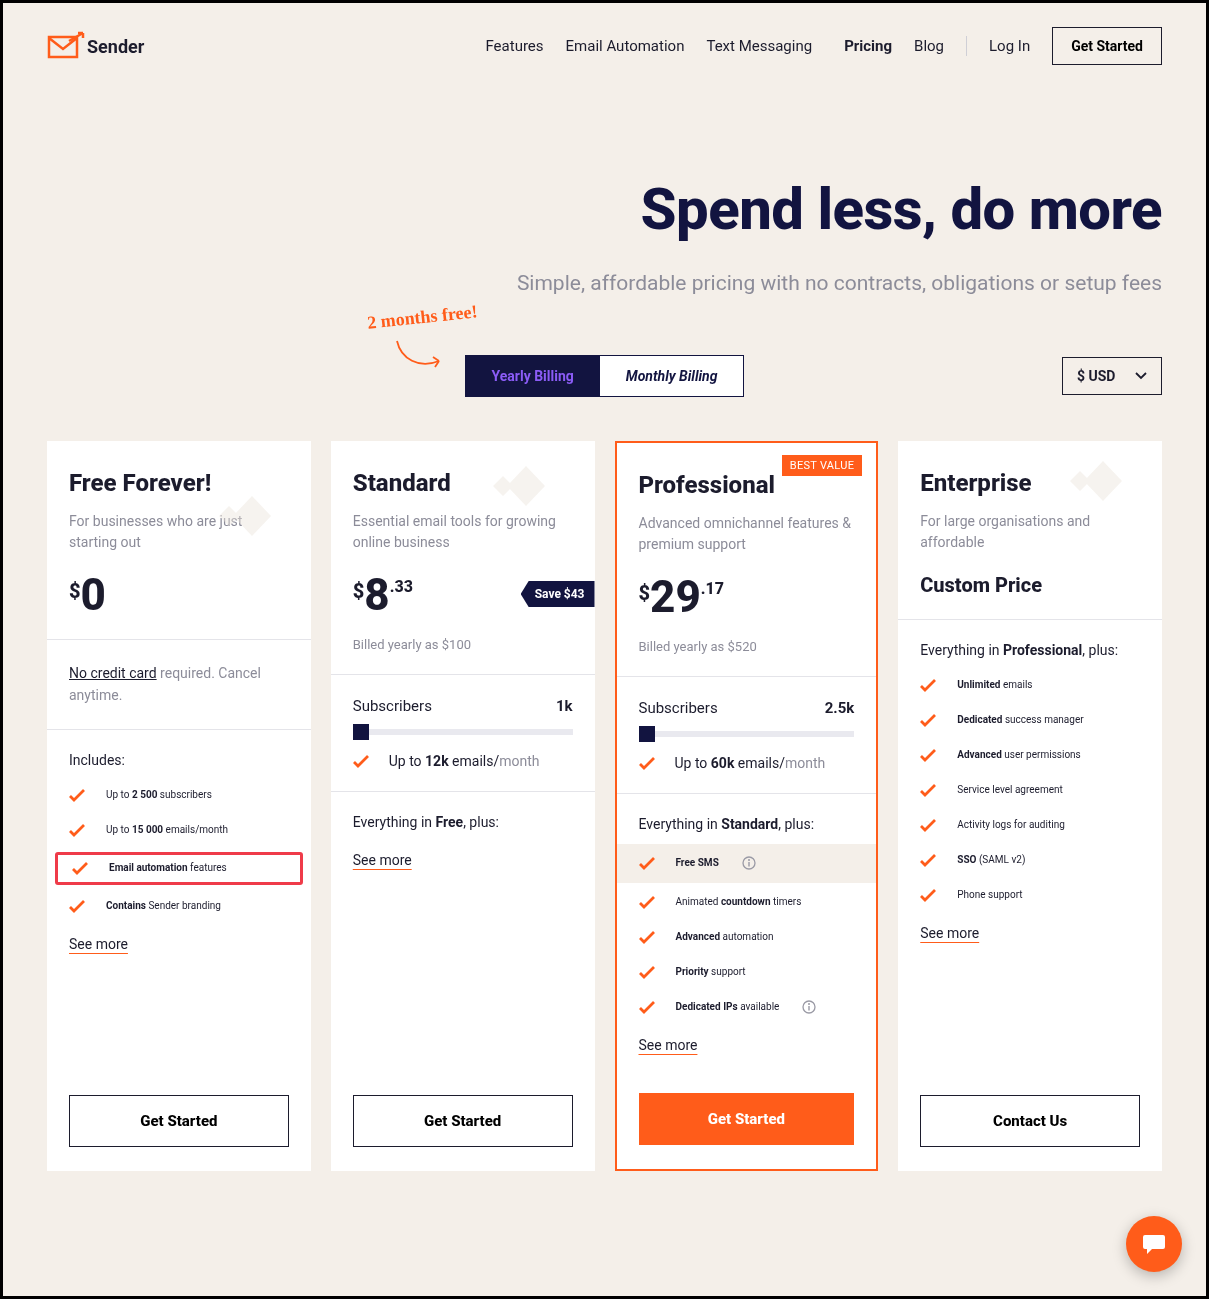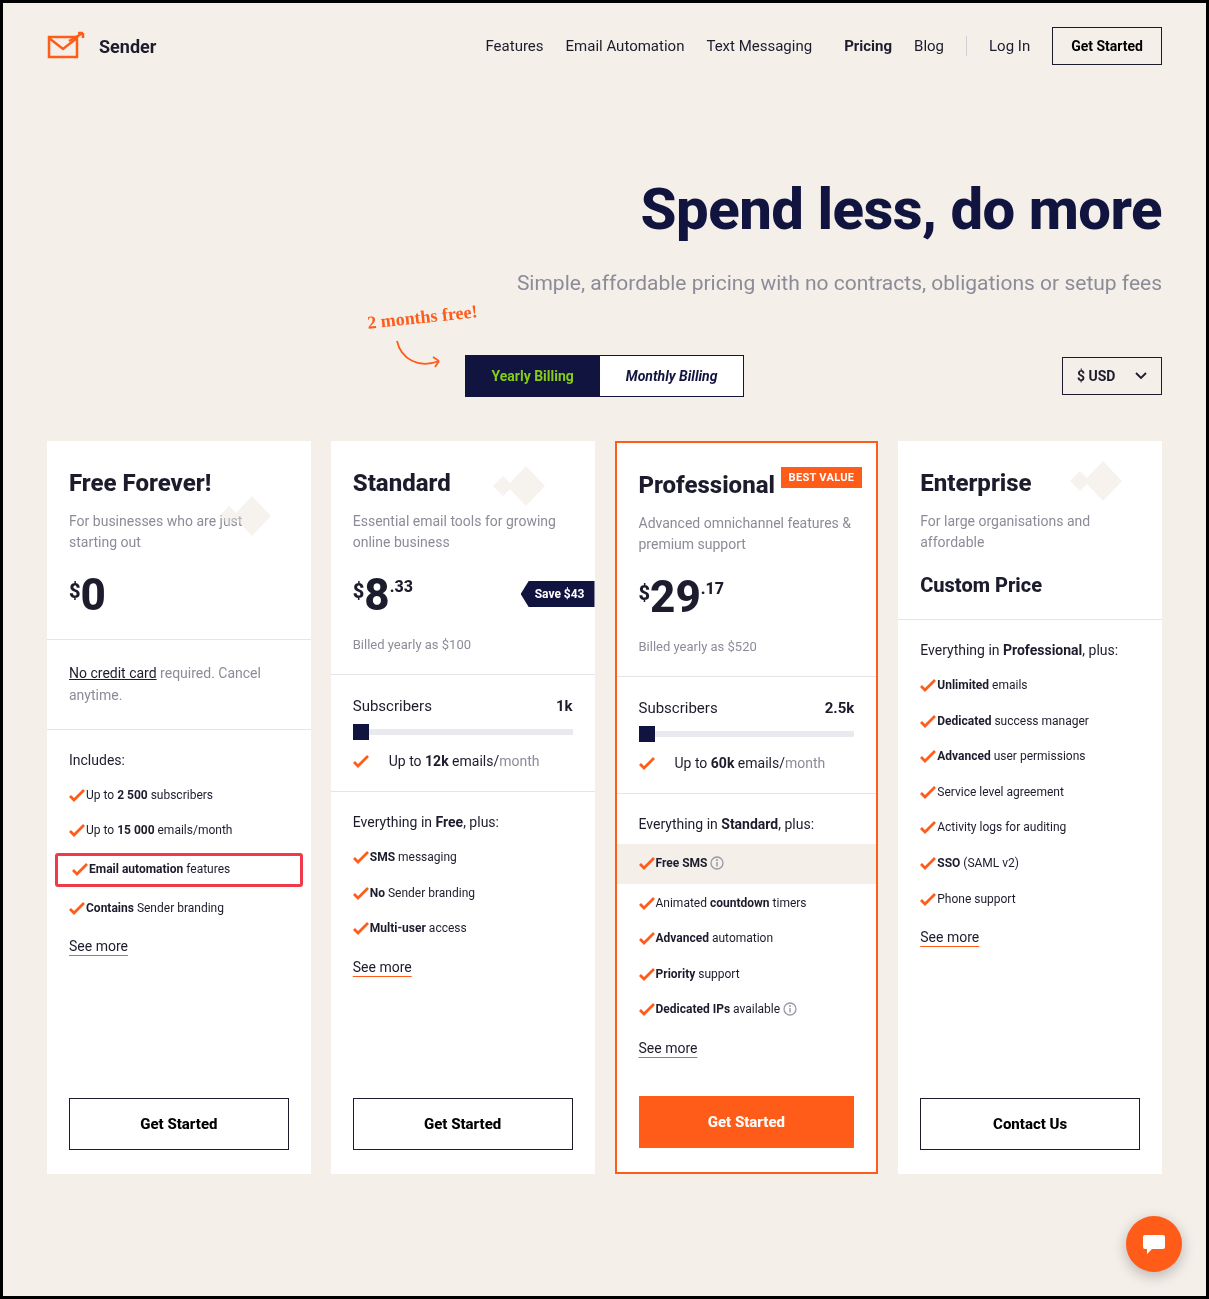--- a/index.html
+++ b/index.html
@@ -12,49 +12,49 @@
     --border:#e4e4e9;
     --highlight-red:#ef3b49;
   }
   *{box-sizing:border-box;margin:0;padding:0;font-family:-apple-system,BlinkMacSystemFont,"Segoe UI",Roboto,Helvetica,Arial,sans-serif;}
   body{background:var(--page-bg);color:var(--text);}
   .frame{max-width:1209px;margin:0 auto;background:var(--page-bg);border:3px solid #000;position:relative;min-height:1299px;}
   .inner{padding:14px 44px 120px;}
 
   
   .nav{display:flex;align-items:center;justify-content:space-between;padding:10px 0;}
-  .logo{display:flex;align-items:center;gap:12px;}
+  .logo{display:flex;align-items:center;}
   .logo svg{display:block;}
   .logo-text{font-weight:700;font-size:18px;}
   .nav-right{display:flex;align-items:center;gap:22px;}
   .nav-link{font-size:15px;color:var(--text);text-decoration:none;cursor:pointer;}
   .nav-link.bold{font-weight:700;margin-left:10px;}
   .nav-sep{width:1px;height:20px;background:#cfcfd6;}
   .btn-outline{border:1.5px solid var(--text);padding:10px 18px;font-weight:700;font-size:14px;background:transparent;cursor:pointer;}
 
   
   .hero{text-align:right;margin-top:100px;}
   .hero h1{font-size:58px;font-weight:800;letter-spacing:-0.5px;color:var(--navy);}
   .hero p{margin-top:28px;font-size:21px;color:var(--muted);}
 
   
   .controls{display:flex;justify-content:center;align-items:center;margin-top:60px;position:relative;}
   .billing-toggle{display:flex;border:1px solid var(--navy);}
   .toggle-btn{padding:12px 26px;font-size:14px;font-weight:700;border:none;cursor:pointer;}
-  .toggle-btn.active{background:var(--navy);color:#84cc16;}
+  .toggle-btn.active{background:var(--navy);color:#8b5cf6;}
   .toggle-btn:not(.active){background:#fff;color:var(--navy);font-style:italic;}
   .currency{position:absolute;right:0;display:flex;align-items:center;justify-content:space-between;border:1.5px solid var(--text);padding:10px 14px;font-weight:700;font-size:14px;width:100px;cursor:pointer;}
   .badge-free{position:absolute;left:320px;top:-48px;font-family:"Comic Sans MS",cursive;color:var(--orange);font-size:18px;transform:rotate(-6deg);font-weight:700;}
   .swoosh{position:absolute;left:348px;top:-16px;}
 
   
   .cards{display:grid;grid-template-columns:repeat(4,1fr);gap:20px;margin-top:44px;}
   .card{background:var(--card-bg);padding:28px 22px 24px;display:flex;flex-direction:column;position:relative;}
   .card.highlight{border:2px solid var(--orange);}
-  .best-value{position:absolute;top:24px;right:14px;background:var(--orange);color:#fff;font-size:11px;font-weight:700;padding:4px 8px;letter-spacing:0.3px;}
+  .best-value{position:absolute;top:12px;right:14px;background:var(--orange);color:#fff;font-size:11px;font-weight:400;padding:4px 8px;letter-spacing:0.3px;}
   .plan-name{font-size:24px;font-weight:800;color:var(--text);}
   .plan-desc{margin-top:14px;font-size:14px;line-height:1.5;color:var(--muted);}
   .price-row{display:flex;align-items:flex-start;margin-top:20px;position:relative;}
   .currency-sm{font-size:20px;font-weight:800;margin-top:6px;}
   .price-big{font-size:44px;font-weight:800;line-height:1;}
   .price-cents{font-size:16px;font-weight:800;margin-top:4px;}
   .save-badge{position:absolute;right:-22px;top:8px;background:var(--navy);color:#fff;font-size:12px;font-weight:700;padding:6px 10px 6px 14px;clip-path:polygon(8px 0,100% 0,100% 100%,8px 100%,0 50%);}
   .billed{font-size:13px;color:var(--muted);margin-top:20px;}
   .custom-price{font-size:20px;font-weight:800;margin-top:20px;}
   .divider{height:1px;background:var(--border);margin:22px -22px;}
@@ -66,21 +66,21 @@
   .slider{position:relative;height:6px;width:100%;background:#e9e9ef;margin-top:14px;}
   .slider-fill{position:absolute;left:0;top:-5px;width:16px;height:16px;background:var(--navy);}
 
   .emails-line{display:flex;align-items:center;gap:20px;font-size:14px;margin-top:18px;}
   .em-count{font-weight:700;}
   .em-month{color:var(--muted);}
 
   .includes-label{font-size:14px;margin-top:32px;}
   .includes-bold{font-weight:700;}
   .feat-list{list-style:none;margin-top:20px;display:flex;flex-direction:column;gap:20px;}
-  .feat-list li{display:flex;align-items:flex-start;gap:1px;font-size:12px;line-height:1.3;}
+  .feat-list li{display:flex;align-items:flex-start;gap:21px;font-size:10px;line-height:1.3;}
   .feat-list li .bolded{font-weight:700;}
   .check{flex-shrink:0;margin-top:1px;}
   .info-icon{flex-shrink:0;margin-left:2px;}
 
   .highlight-feature{border:3px solid var(--highlight-red);border-radius:3px;margin:-6px -14px;padding:6px 14px;}
 
   .see-more{margin-top:22px;font-size:14px;text-decoration:underline;text-decoration-color:var(--orange);text-underline-offset:4px;cursor:pointer;align-self:flex-start;}
 
   .card-footer{margin-top:auto;padding-top:40px;}
   .cta{width:100%;padding:16px 0;font-size:15px;font-weight:800;border:1.5px solid var(--text);background:#fff;cursor:pointer;}
@@ -218,40 +218,20 @@
             <div class="slider-fill"></div>
           </div>
         <div class="emails-line">
           <svg class="check" width="16" height="14" viewBox="0 0 16 14">
               <path d="M1 7 L5 11 L15 1" fill="none" stroke="#ff5c1a" stroke-width="2.8"></path>
             </svg>
           <span><span>Up to </span><span class="em-count">12k</span><span> emails/</span><span class="em-month">month</span></span>
         </div>
         <div class="divider"></div>
         <p class="includes-label" style="margin-top:0">Everything in <span class="includes-bold">Free</span>, plus:</p>
-        <ul class="feat-list">
-            <li>
-              <svg class="check" width="16" height="14" viewBox="0 0 16 14">
-                <path d="M1 7 L5 11 L15 1" fill="none" stroke="#ff5c1a" stroke-width="2.8"></path>
-              </svg>
-              <span><span class="bolded">SMS</span> messaging</span>
-            </li>
-            <li>
-              <svg class="check" width="16" height="14" viewBox="0 0 16 14">
-                <path d="M1 7 L5 11 L15 1" fill="none" stroke="#ff5c1a" stroke-width="2.8"></path>
-              </svg>
-              <span><span class="bolded">No</span> Sender branding</span>
-            </li>
-            <li>
-              <svg class="check" width="16" height="14" viewBox="0 0 16 14">
-                <path d="M1 7 L5 11 L15 1" fill="none" stroke="#ff5c1a" stroke-width="2.8"></path>
-              </svg>
-              <span><span class="bolded">Multi-user</span> access</span>
-            </li>
-          </ul>
         <a class="see-more">See more</a>
         <div class="card-footer">
           <button class="cta">Get Started</button>
         </div>
       </div>
 
       <div class="card highlight">
         <span class="best-value">BEST VALUE</span>
         <h3 class="plan-name">Professional</h3>
         <p class="plan-desc">Advanced omnichannel features &amp; premium support</p>

